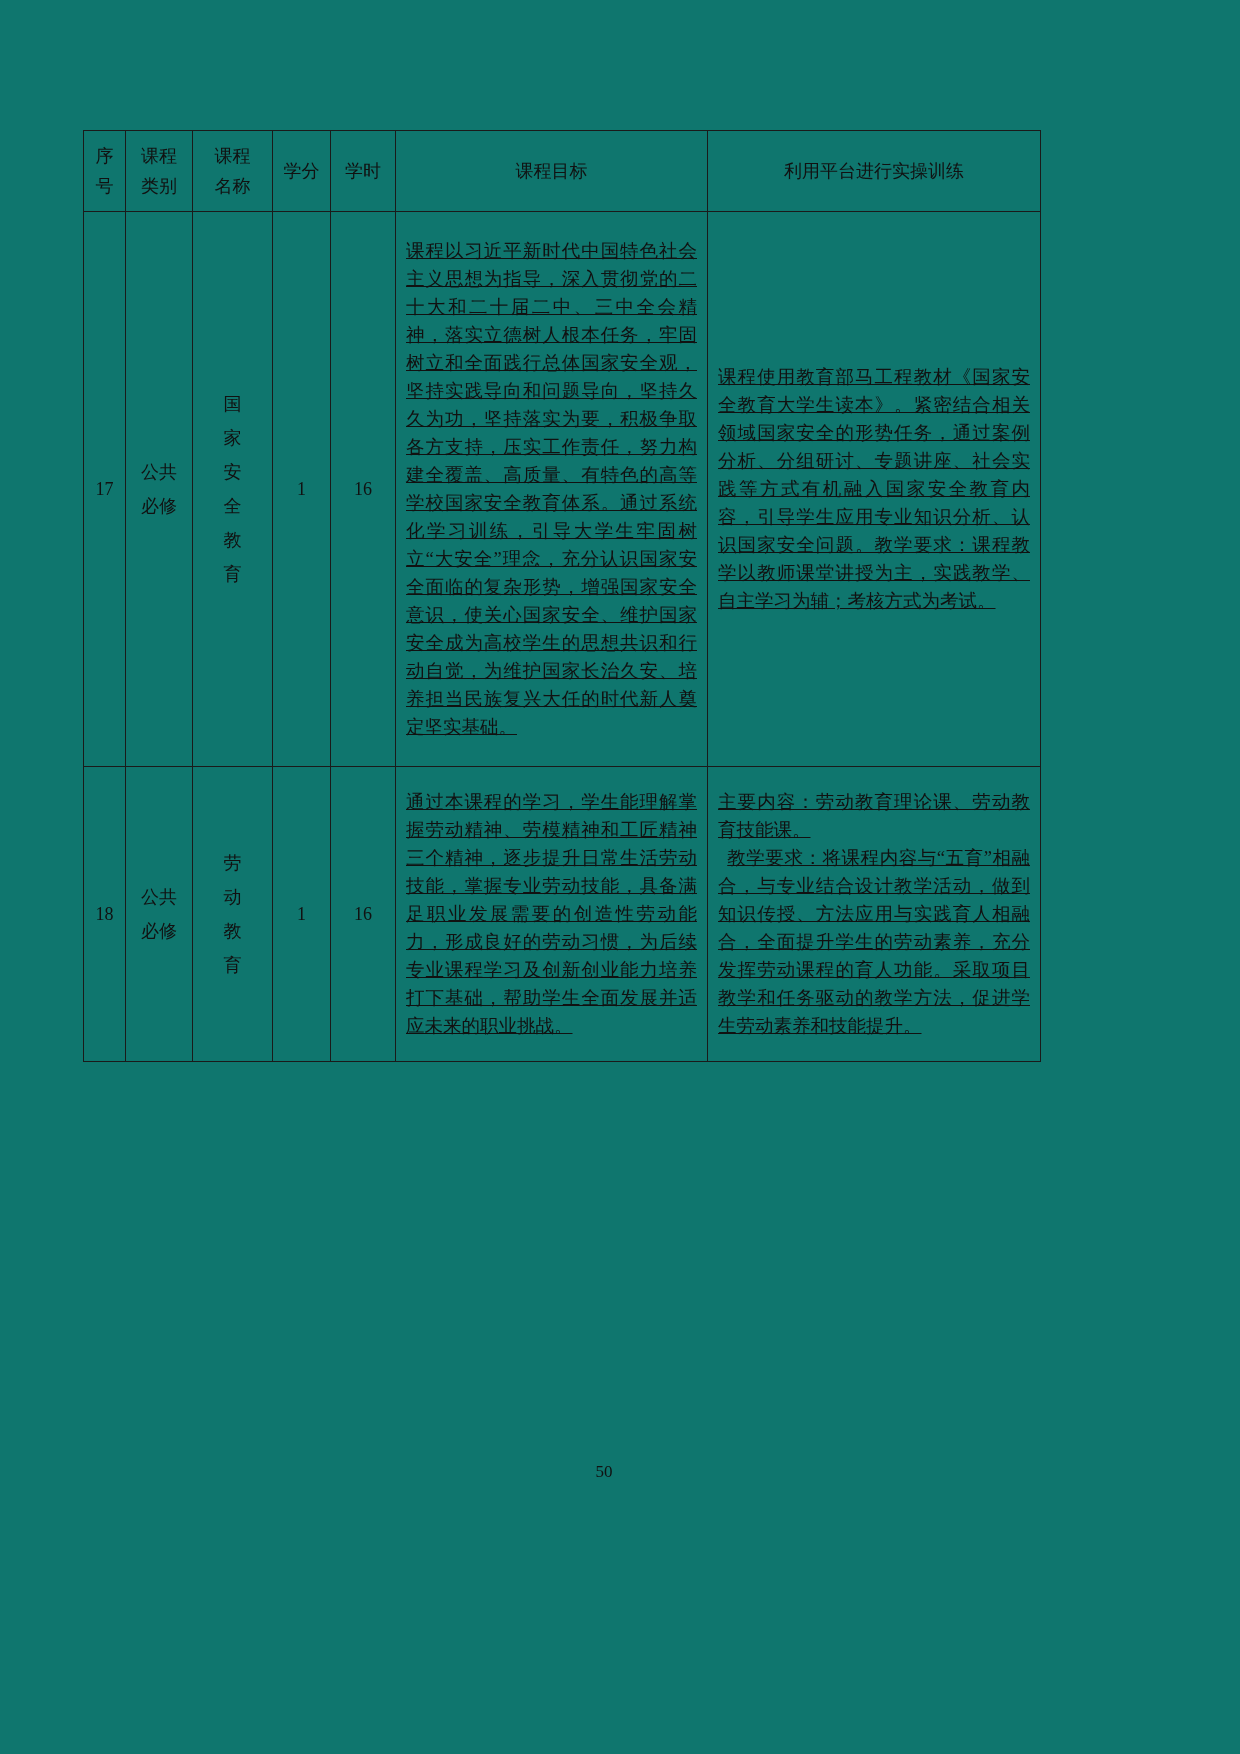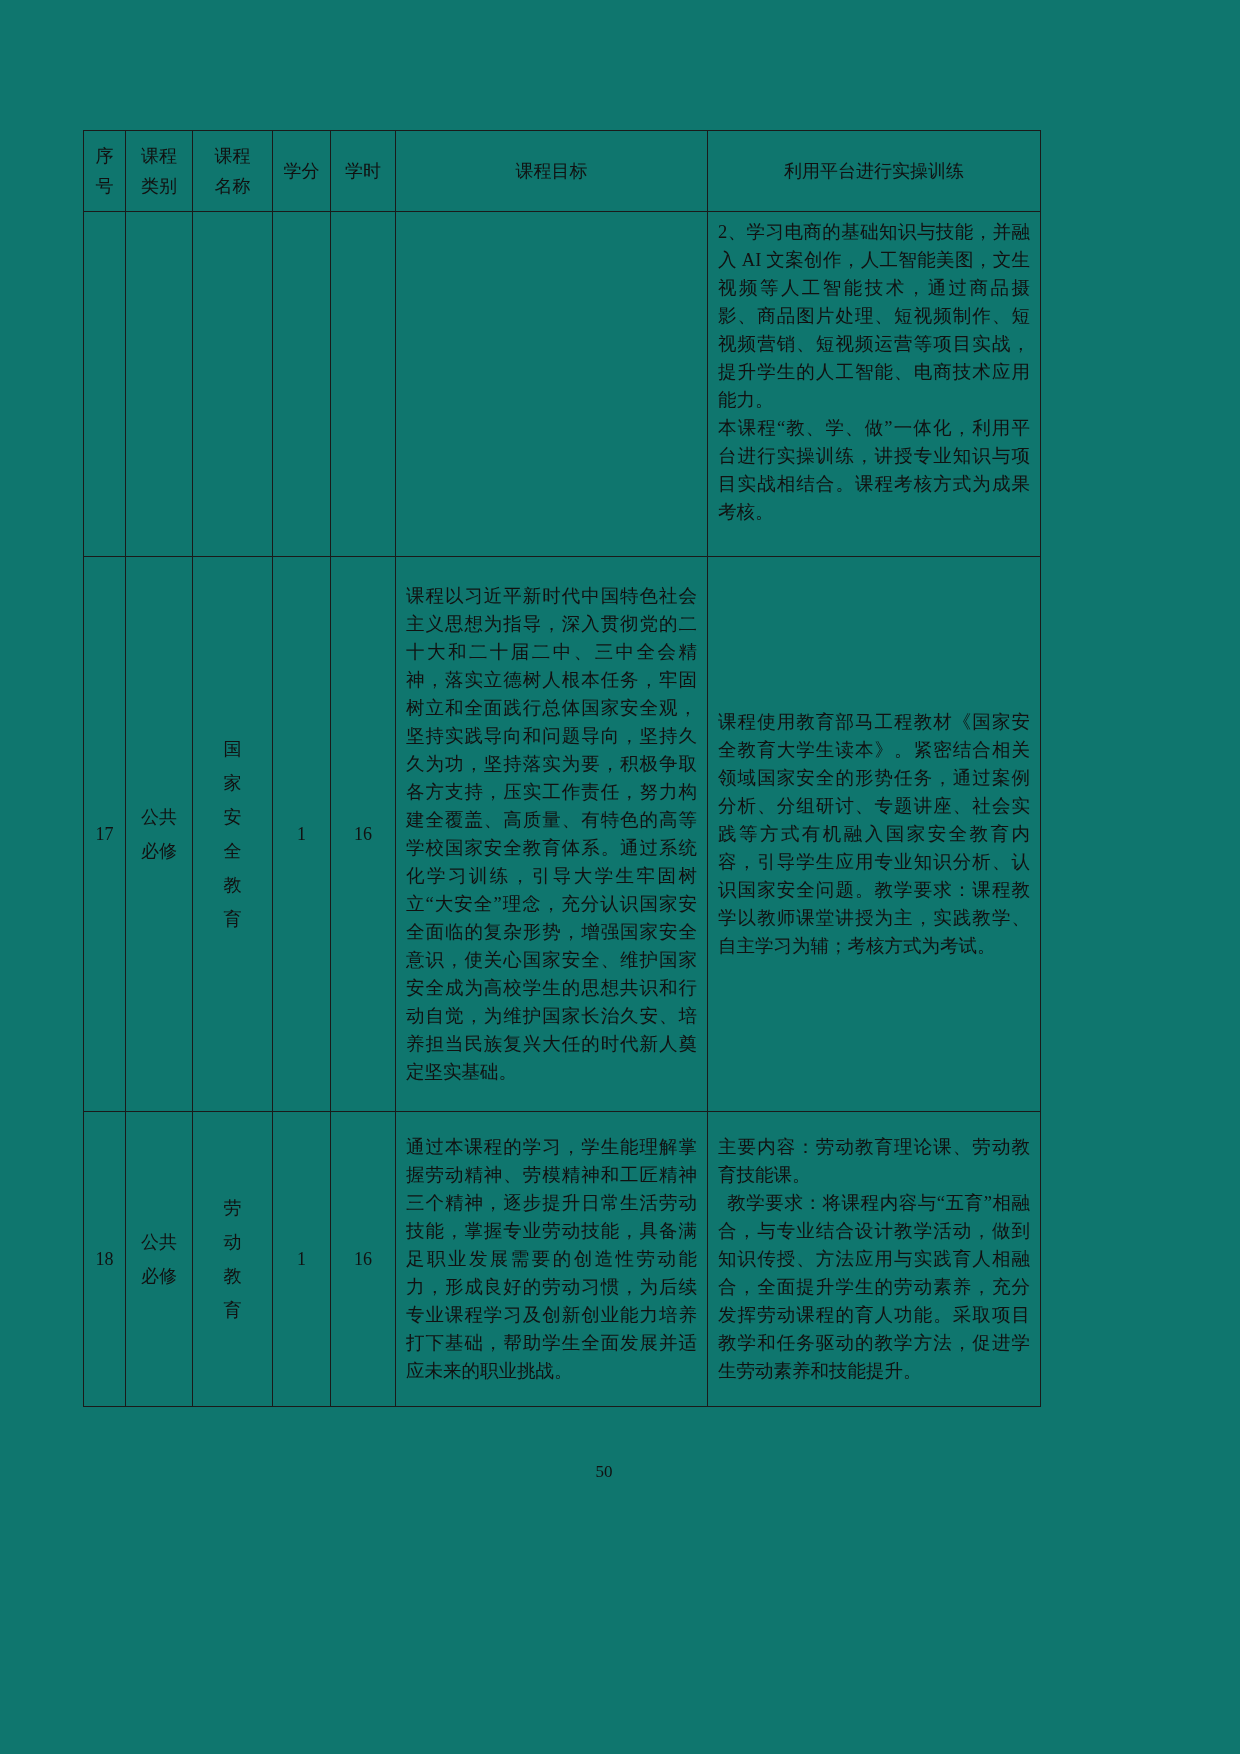--- a/index.html
+++ b/index.html
@@ -53,21 +53,21 @@
   td.c-category { padding: 12px 8px; }
   td.c-name     { padding: 0 22px; }
   
   td.c-text {
     padding: 6px 10px;
     text-align: justify;
     line-height: 28px;
   }
   td.c-text p { margin: 0; }
   td.v-top { vertical-align: top; }
-  td.v-mid { vertical-align: middle; }
+  td.v-mid { vertical-align: middle; text-decoration: underline; }
   p.indent { text-indent: 0.5em; }
   
   tr.row-header { height: 75px; }
   tr.row-cont   { height: 345px; }
   tr.row-17     { height: 555px; }
   tr.row-18     { height: 295px; }
   .page-number {
     position: absolute;
     top: 1462px;
     left: 0;
@@ -97,32 +97,20 @@
         <tr class="row-header">
       <th class="th-seq">序号</th>
       <th class="th-category">课程类别</th>
       <th class="th-name">课程名称</th>
       <th class="th-credits">学分</th>
       <th class="th-hours">学时</th>
       <th class="th-objectives">课程目标</th>
       <th class="th-content">利用平台进行实操训练</th>
     </tr>
 
-    <tr class="row-cont">
-      <td class="c-center"></td>
-      <td class="c-center c-category"></td>
-      <td class="c-center c-name"></td>
-      <td class="c-center"></td>
-      <td class="c-center"></td>
-      <td class="c-text v-top"></td>
-      <td class="c-text v-top">
-        <p>2、学习电商的基础知识与技能，并融入 AI 文案创作，人工智能美图，文生视频等人工智能技术，通过商品摄影、商品图片处理、短视频制作、短视频营销、短视频运营等项目实战，提升学生的人工智能、电商技术应用能力。</p>
-        <p>本课程“教、学、做”一体化，利用平台进行实操训练，讲授专业知识与项目实战相结合。课程考核方式为成果考核。</p>
-      </td>
-    </tr>
 
     <tr class="row-17">
       <td class="c-center">17</td>
       <td class="c-center c-category">公共必修</td>
       <td class="c-center c-name">国家安全教育</td>
       <td class="c-center">1</td>
       <td class="c-center">16</td>
       <td class="c-text v-mid">
         <p>课程以习近平新时代中国特色社会主义思想为指导，深入贯彻党的二十大和二十届二中、三中全会精神，落实立德树人根本任务，牢固树立和全面践行总体国家安全观，坚持实践导向和问题导向，坚持久久为功，坚持落实为要，积极争取各方支持，压实工作责任，努力构建全覆盖、高质量、有特色的高等学校国家安全教育体系。通过系统化学习训练，引导大学生牢固树立“大安全”理念，充分认识国家安全面临的复杂形势，增强国家安全意识，使关心国家安全、维护国家安全成为高校学生的思想共识和行动自觉，为维护国家长治久安、培养担当民族复兴大任的时代新人奠定坚实基础。</p>
       </td>

